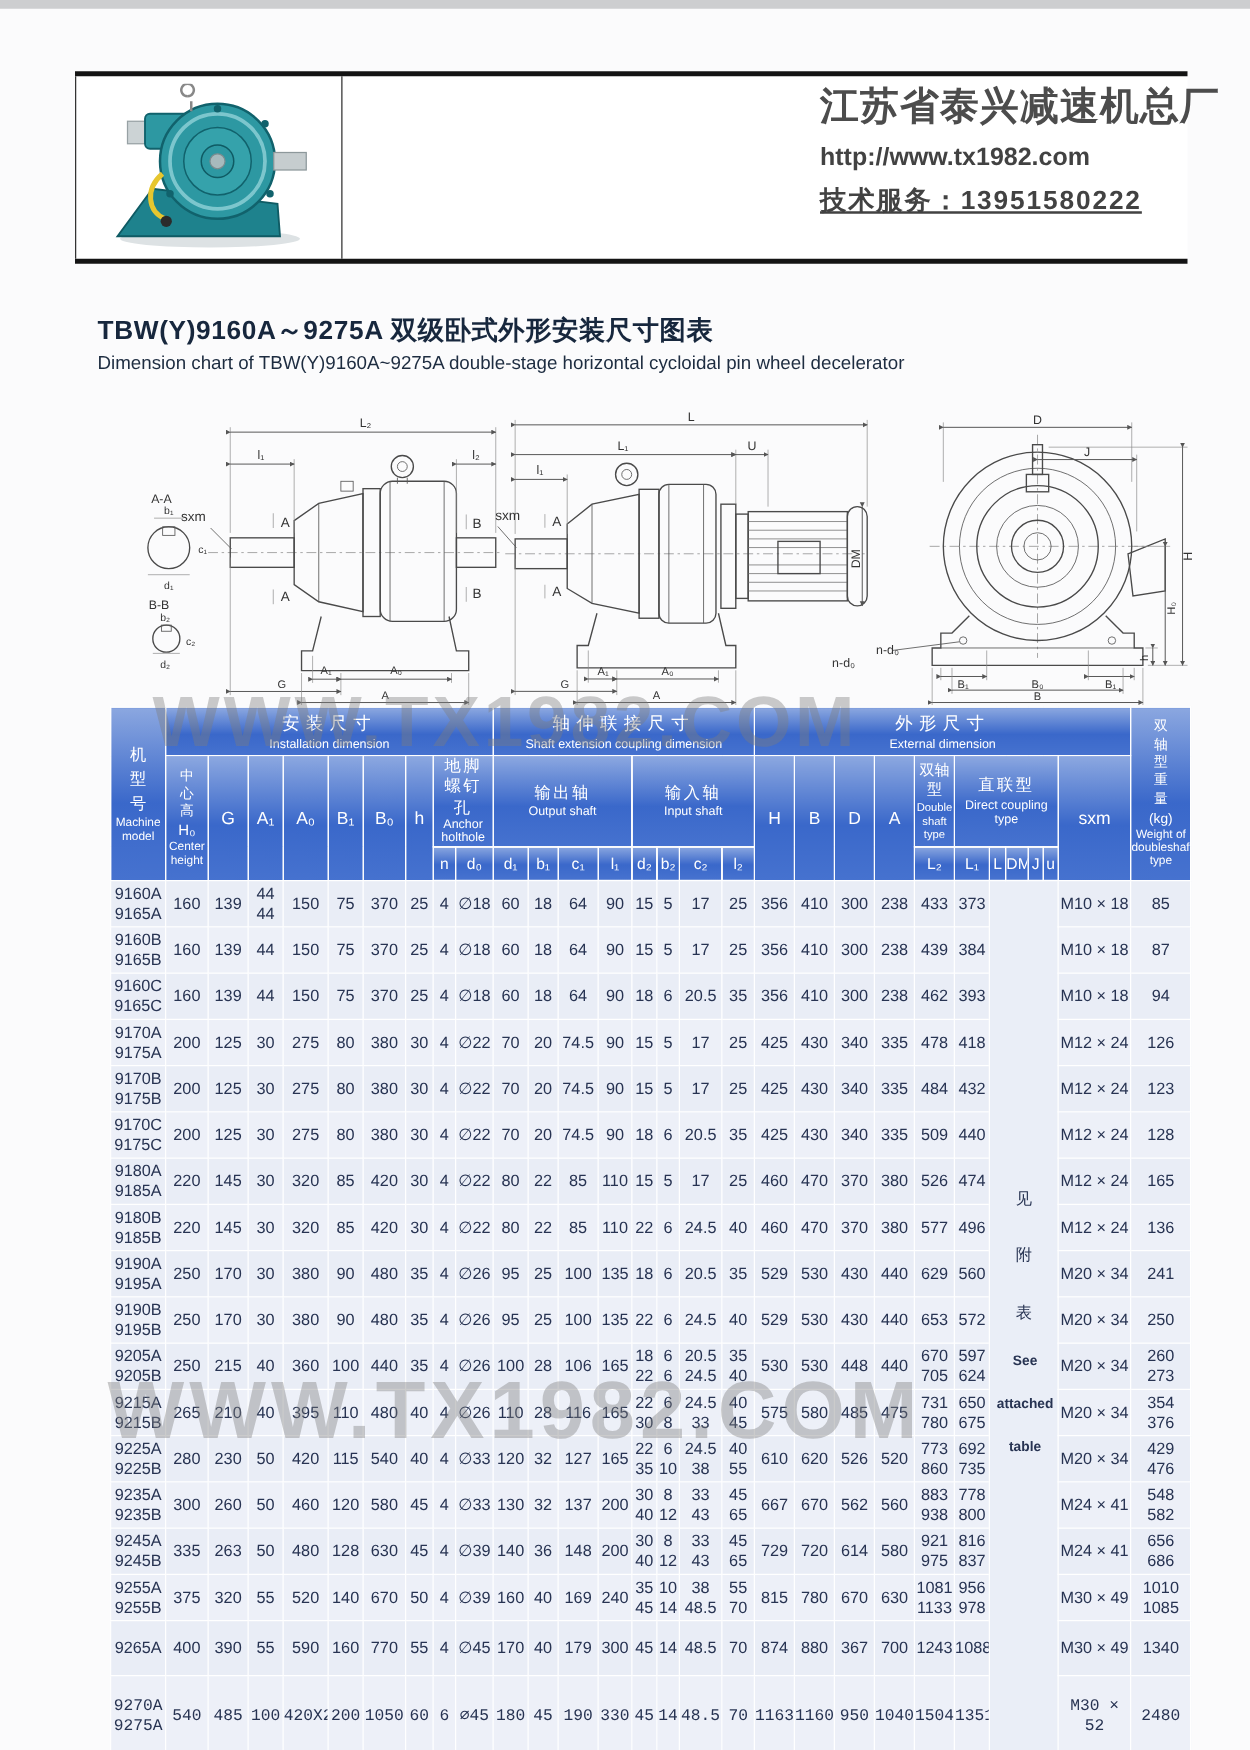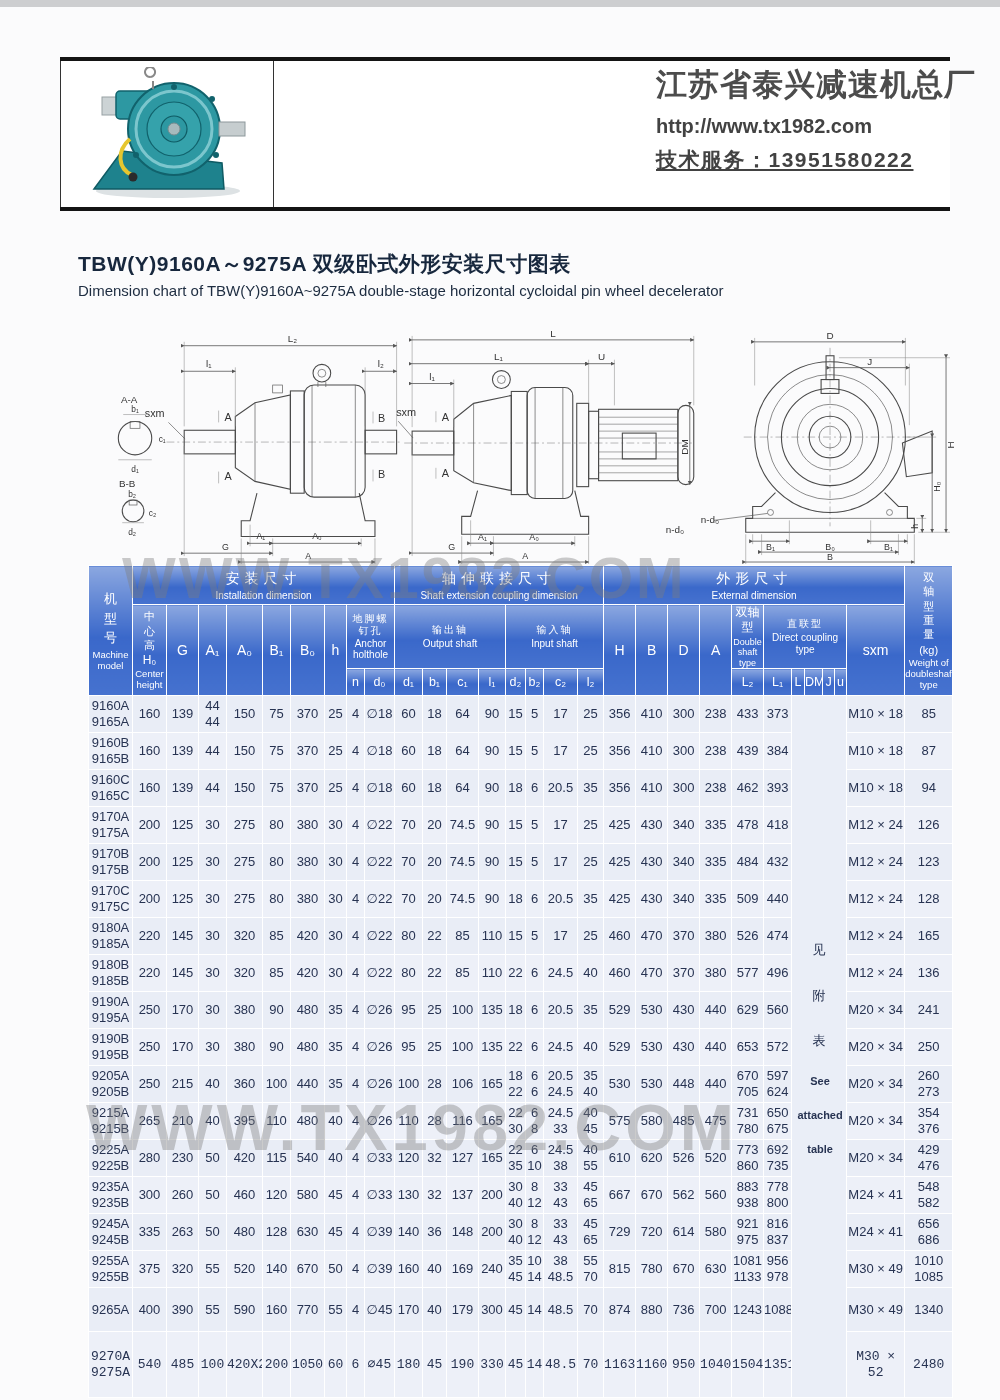--- a/index.html
+++ b/index.html
@@ -38,21 +38,21 @@
   .tbl-wrap{position:absolute;left:88px;top:565px;z-index:2;}
   table{border-collapse:collapse;table-layout:fixed;width:864px;background:#e9edf6;}
   th,td{border:1px solid #fff;text-align:center;vertical-align:middle;padding:0;overflow:hidden;}
   thead th{background:linear-gradient(180deg,#8ba7e0 0%,#3a68ca 55%,#4672cf 100%);
            color:#fff;font-weight:normal;}
   .h1 th{height:38px;}
   .h3 th{height:26px;font-size:12.5px;}
   .g-zh{font-size:14px;letter-spacing:5px;}
   .g-en{font-size:10px;margin-top:2px;}
   th.sym{font-size:14px;}
-  .two-zh{font-size:10px;letter-spacing:2px;line-height:1.25;}
+  .two-zh{font-size:13px;letter-spacing:2px;line-height:1.25;}
   .two-en{font-size:10px;line-height:1.15;margin-top:2px;}
   .vstack{display:inline-block;width:15px;word-break:break-all;line-height:1.5;font-size:13px;}
   .vstack-sm{display:inline-block;width:14px;word-break:break-all;line-height:1.3;font-size:11px;}
   .en-s{font-size:9.5px;line-height:1.15;margin-top:2px;}
   .kg{font-size:11px;margin-top:2px;}
   tbody td{color:#273352;font-size:13px;line-height:1.22;}
   tbody tr{height:37px;}
   tbody tr:nth-child(17){height:44px;}
   tbody tr:nth-child(18){height:66px;font-family:Liberation Mono, monospace;}
   tbody tr:nth-child(even) td{background:#edf0f8;}
@@ -896,21 +896,21 @@
             <td>170</td>
             <td>40</td>
             <td>179</td>
             <td>300</td>
             <td>45</td>
             <td>14</td>
             <td>48.5</td>
             <td>70</td>
             <td>874</td>
             <td>880</td>
-            <td>736</td>
+            <td>367</td>
             <td>700</td>
             <td>1243</td>
             <td>1088</td>
             <td>M30 × 49</td>
             <td>1340</td>
           </tr>
           <tr>
             <td class="model">9270A<br>9275A</td>
             <td>540</td>
             <td>485</td>

